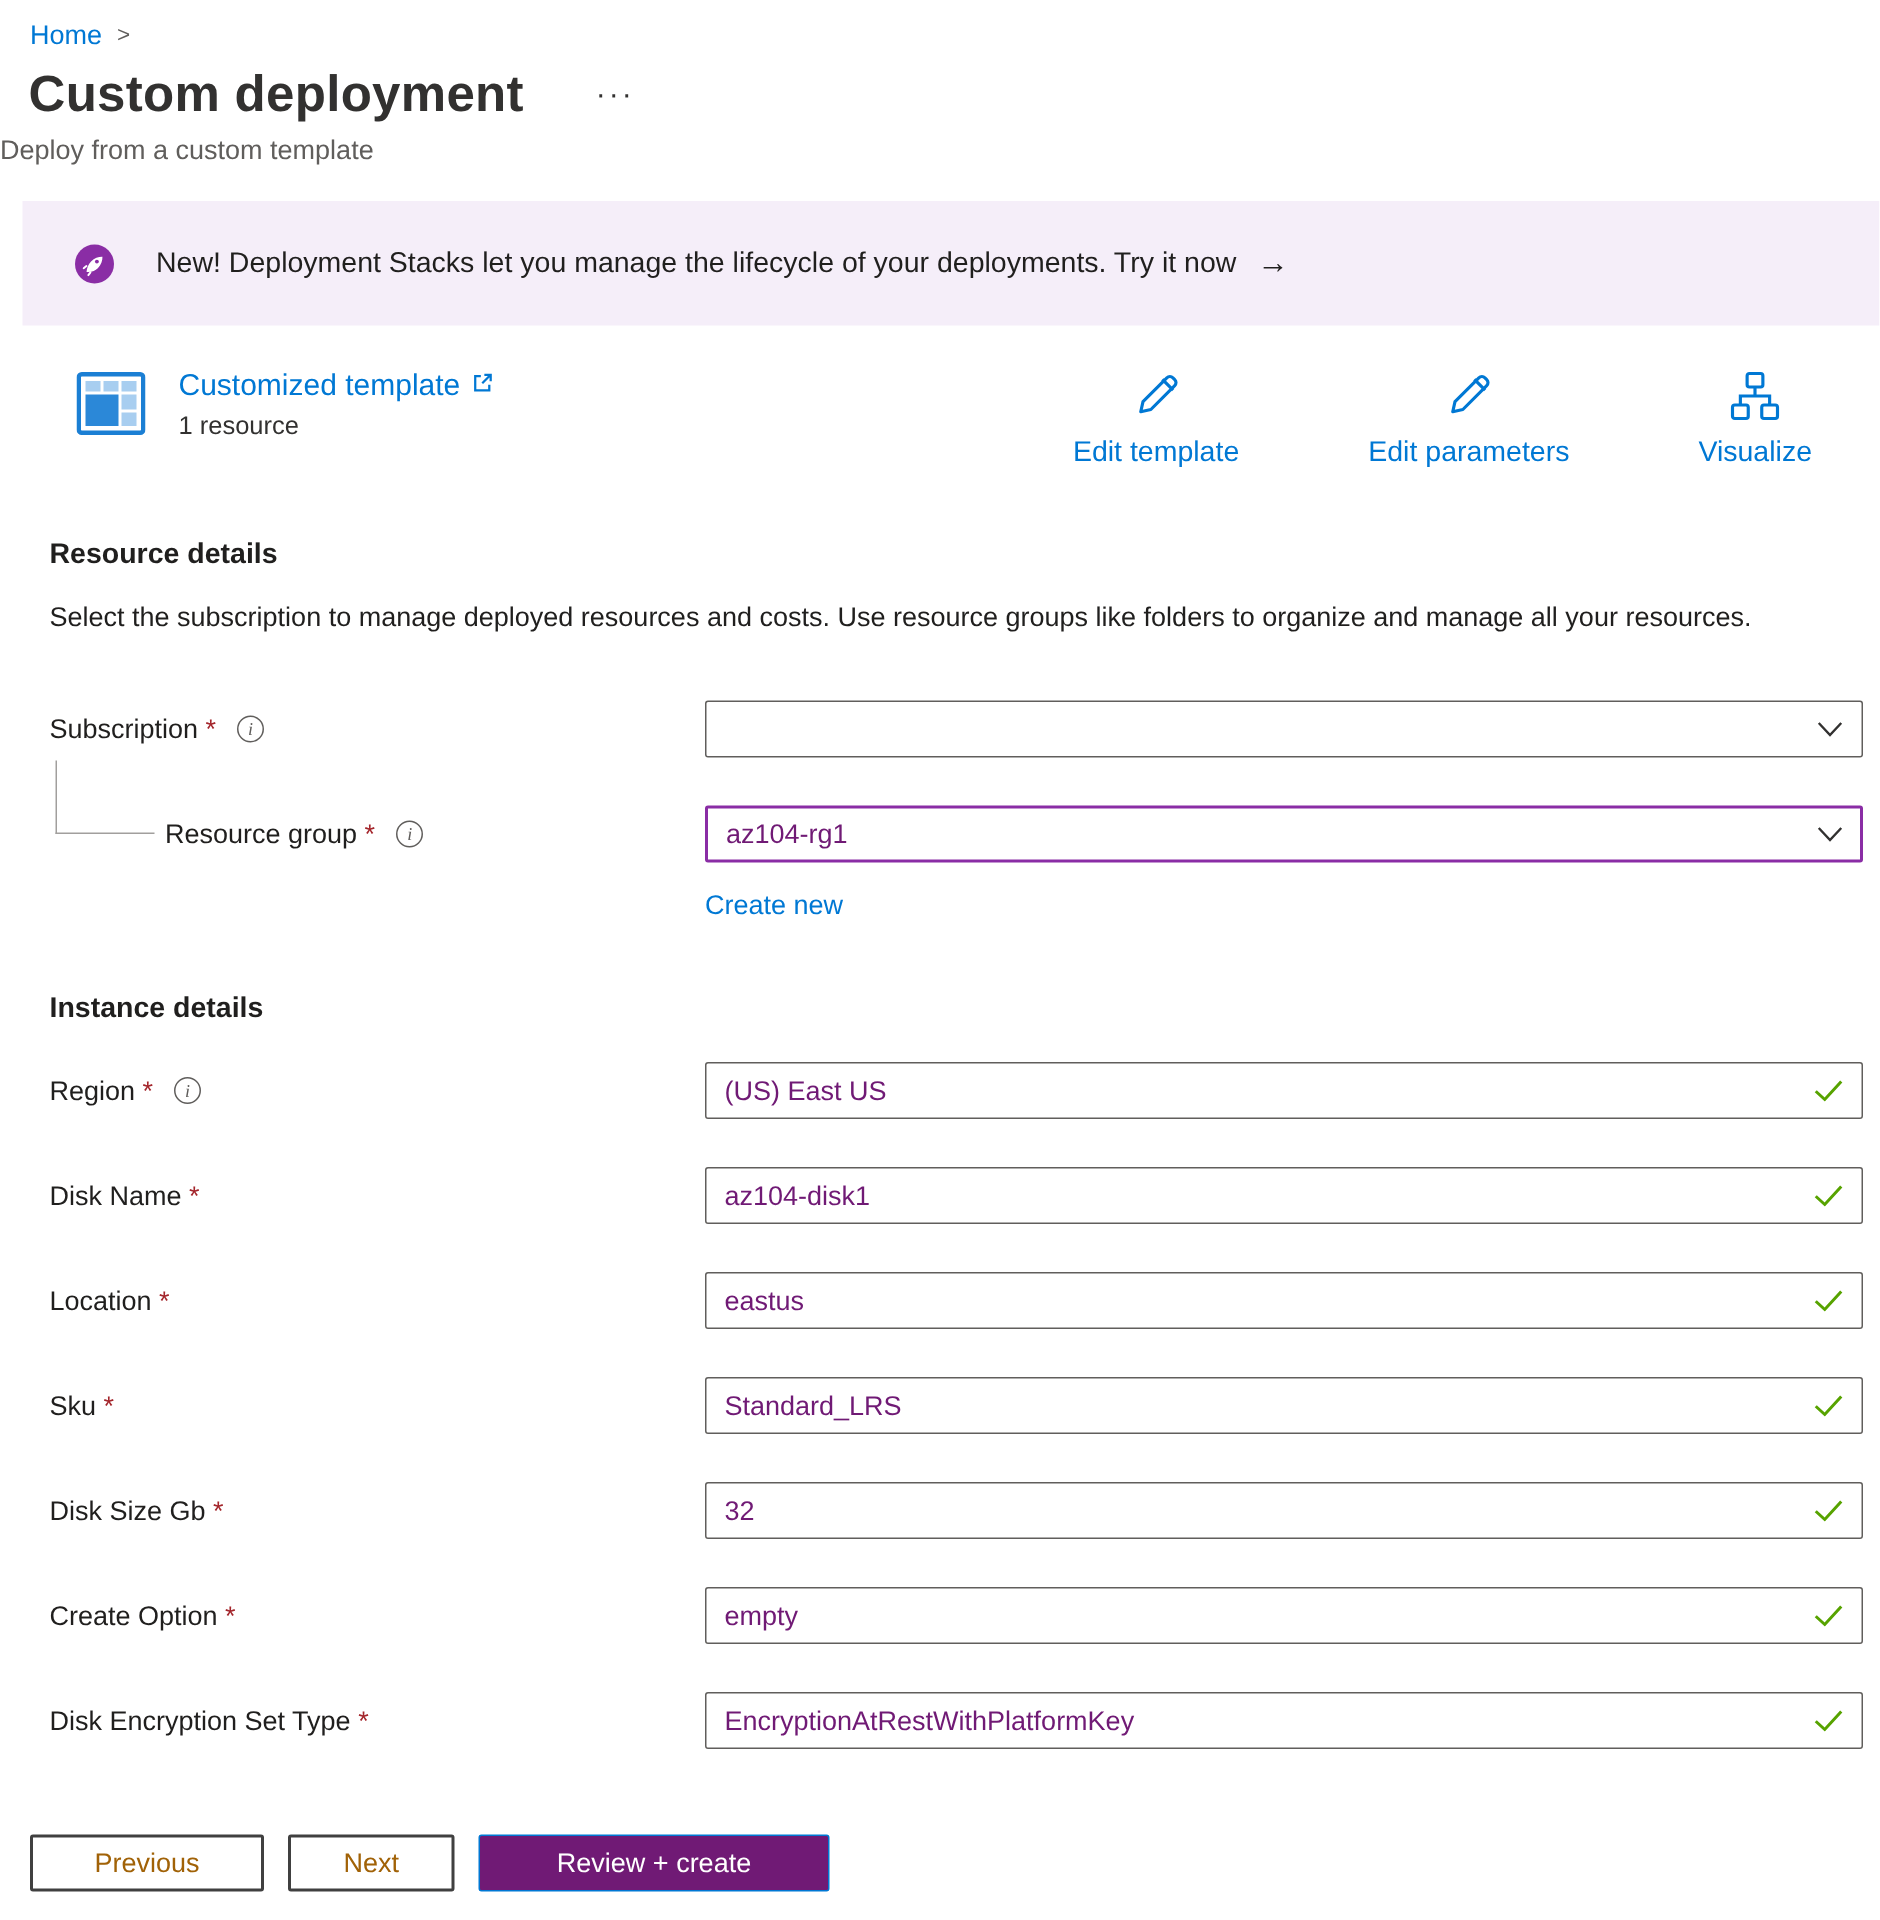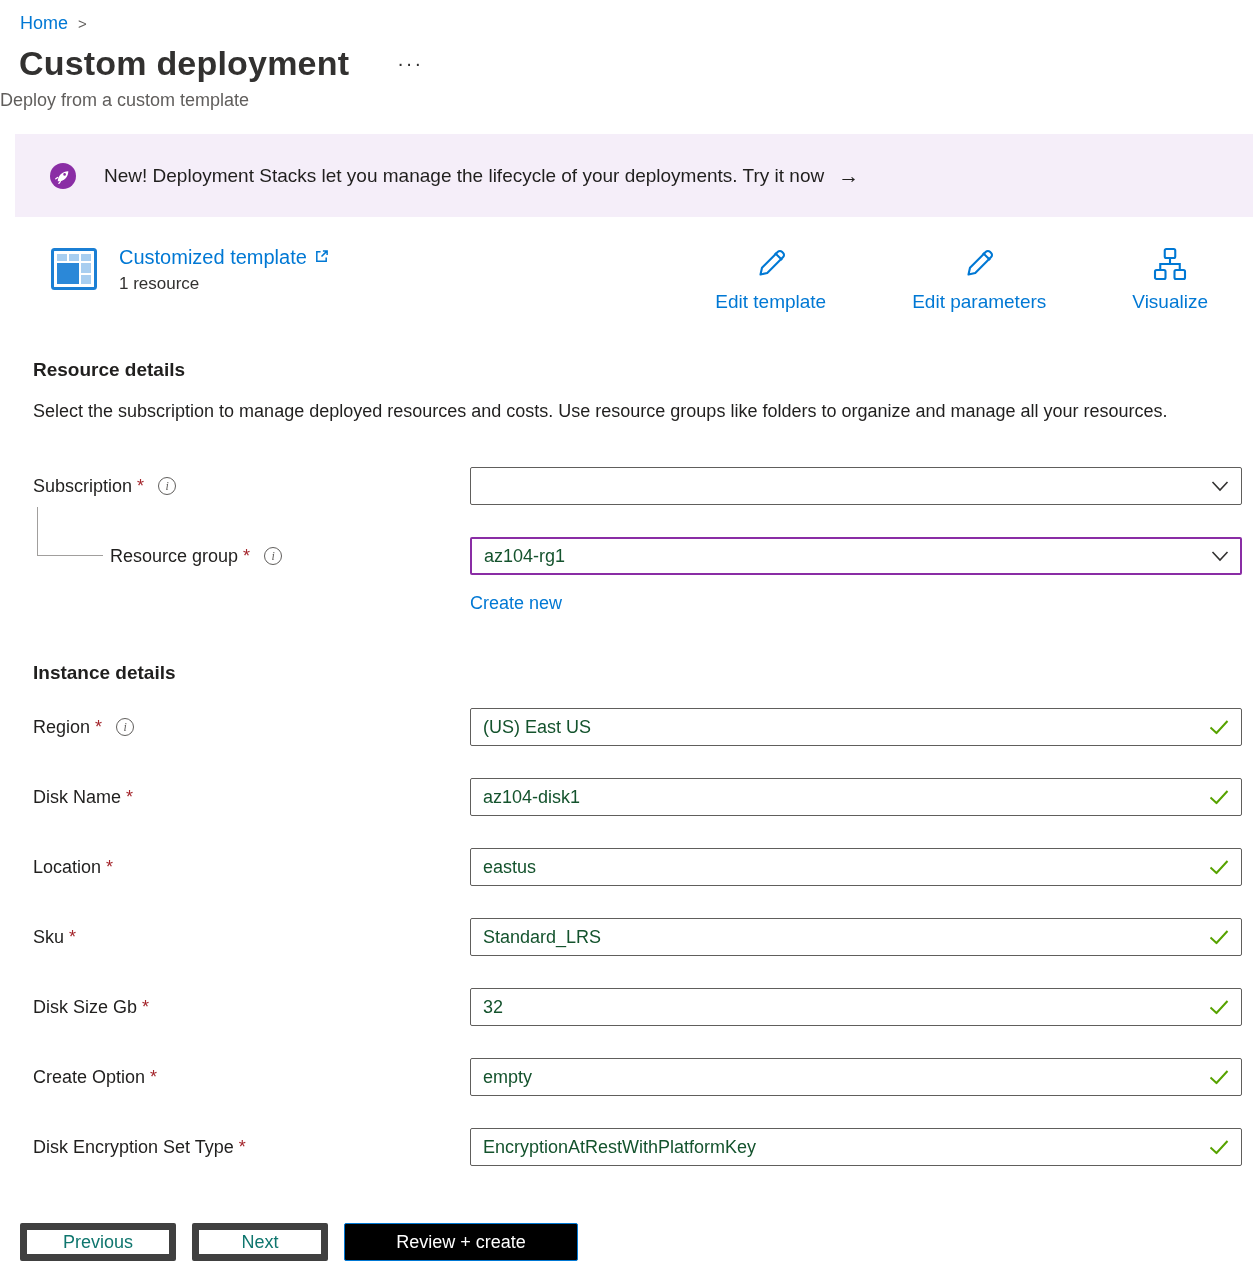--- a/index.html
+++ b/index.html
@@ -53,21 +53,21 @@
   .req { color:#a4262c; margin-left:5px; font-size:18px; }
   .info-icon {
     display:inline-flex; align-items:center; justify-content:center;
     width:18px; height:18px; border:1px solid #605e5c; border-radius:50%;
     font-size:12px; color:#605e5c; margin-left:14px;
     font-family:"Liberation Serif", serif; font-style:italic; cursor:pointer;
   }
   .form-control { flex:1; position:relative; }
   .text-input, .select-box {
     width:100%; height:38px; border:1px solid #605e5c; border-radius:2px;
-    font-size:18px; color:#14532d; padding:0 44px 0 12px; background:#fff;
+    font-size:18px; color:#701a75; padding:0 44px 0 12px; background:#fff;
     font-family:"Liberation Sans", sans-serif; display:flex; align-items:center;
   }
   input.text-input { display:block; line-height:36px; }
   .select-box { cursor:pointer; }
   .select-box.focused { border:2px solid #8a2da5; }
   .ctrl-icon { position:absolute; right:13px; top:50%; transform:translateY(-50%); display:flex; }
   .indent-label { margin-left:77px; }
   .connector {
     position:absolute; left:4px; top:40px; width:66px; height:49px;
     border-left:1px solid #a19f9d; border-bottom:1px solid #a19f9d;
@@ -79,24 +79,24 @@
 
   
   .footer {
     position:absolute; left:0; right:0; bottom:0; height:76px; background:#ffffff;
     display:flex; align-items:center; padding-left:20px; gap:16px;
   }
   .btn {
     height:38px; border-radius:2px; font-size:18px; font-family:"Liberation Sans", sans-serif;
     cursor:pointer; display:flex; align-items:center; justify-content:center;
   }
-  .btn-secondary { background:#fff; border:7px solid #404040; color:#0f766e; }
-  .btn-primary { background:#000000; border:1px solid #0078d4; color:#fff;text-align:right; }
+  .btn-secondary { background:#fff; border:2px solid #404040; color:#a16207; }
+  .btn-primary { background:#701a75; border:1px solid #0078d4; color:#fff;text-align:right; }
   .btn-previous { width:156px; }
-  .btn-next { width:136px; }
+  .btn-next { width:111px; }
   .btn-review { width:234px; }
 </style>
 </head>
 <body>
 
 <div class="breadcrumb">
   <span class="link">Home</span>
   <span class="crumb-sep">&gt;</span>
 </div>
 

